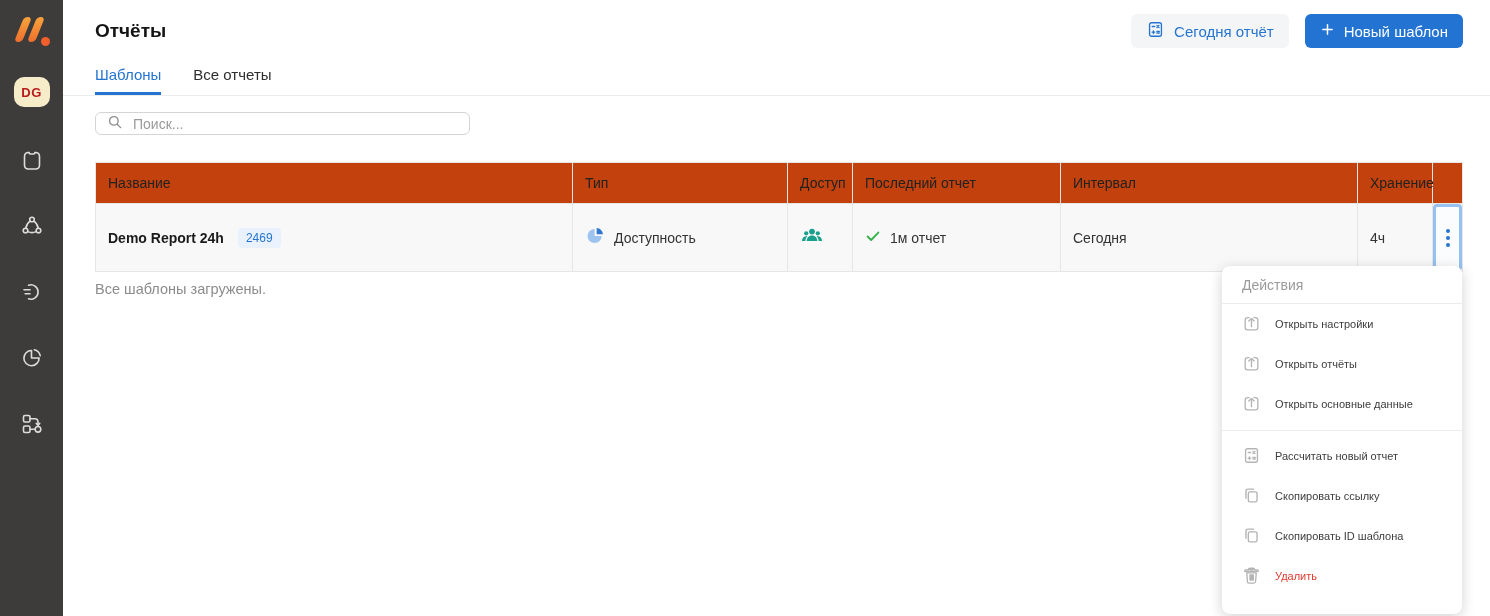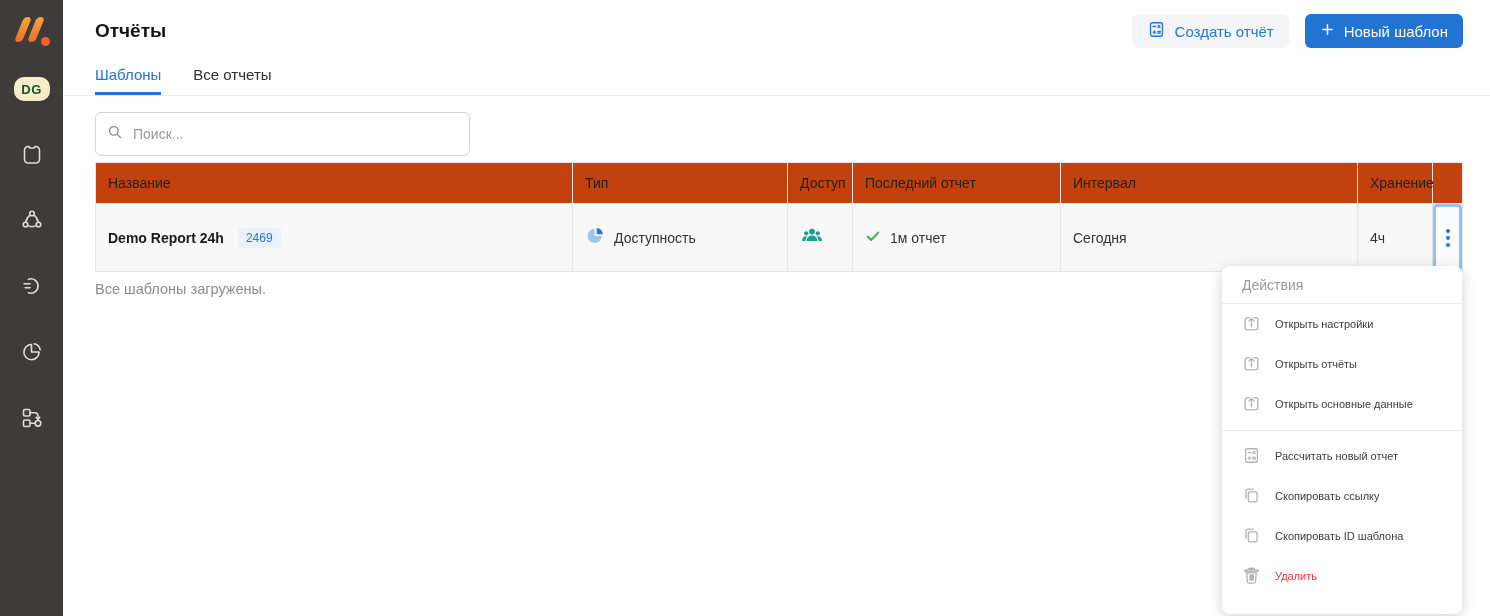--- a/index.html
+++ b/index.html
@@ -8,42 +8,42 @@
   .app { position:relative; width:1490px; height:616px; display:flex; }
 
   
   .sidebar { width:63px; height:616px; background:#3d3c3a; flex:0 0 63px;
     display:flex; flex-direction:column; align-items:center; }
   .logo { margin-top:14px; width:38px; height:36px; position:relative; }
   .logo .bar { position:absolute; width:8px; height:25px; border-radius:4px;
     background:linear-gradient(180deg,#f9a33c,#ee6f2d); transform:skewX(-22deg); top:3px; }
   .logo .bar.b1 { left:6px; } .logo .bar.b2 { left:19px; }
   .logo .dot { position:absolute; width:9px; height:9px; border-radius:50%; background:#f05f2c; right:1px; bottom:4px; }
-  .avatar { margin-top:27px; width:36px; height:24px; border-radius:10px; background:#f6ecca;
-    color:#14532d; font-weight:bold; font-size:13px; display:flex; align-items:center; justify-content:center; letter-spacing:.5px; }
+  .avatar { margin-top:27px; width:36px; height:30px; border-radius:10px; background:#f6ecca;
+    color:#b91c1c; font-weight:bold; font-size:13px; display:flex; align-items:center; justify-content:center; letter-spacing:.5px; }
   .side-icon { margin-top:40px; width:26px; height:26px; display:flex; align-items:center; justify-content:center; cursor:pointer; }
   .side-icon:first-of-type { margin-top:42px; }
   .side-icon svg { stroke:#dcdcdc; fill:none; stroke-width:1.6; stroke-linecap:round; stroke-linejoin:round; }
 
   
   .main { flex:1; position:relative; background:#fff; }
   .page-title { position:absolute; left:32px; top:20px; font-size:19px; font-weight:bold; color:#141414; }
   .top-actions { position:absolute; top:14px; right:27px; display:flex; gap:16px; }
   .btn { display:flex; align-items:center; gap:9px; height:34px; padding:0 15px;
     border-radius:6px; font-size:15px; cursor:pointer; border:none; }
   .btn-light { background:#f4f5f6; color:#2575d0; }
   .btn-primary { background:#2273d2; color:#fff; }
   .btn svg { flex:0 0 auto; }
 
   .tabbar { position:absolute; top:66px; left:0; right:0; border-bottom:1px solid #ececec;
     padding:0 0 0 32px; display:flex; gap:32px; height:30px; }
   .tab { font-size:15px; padding-bottom:12px; cursor:pointer; color:#2e2e2e; border-bottom:3px solid transparent; }
   .tab.active { color:#2575d0; border-bottom-color:#2575d0; }
 
-  .searchbox { position:absolute; top:112px; left:32px; width:375px; height:44px;
+  .searchbox { position:absolute; top:112px; left:32px; width:375px; height:23px;
     border:1px solid #d4d4d4; border-radius:6px; display:flex; align-items:center; padding:0 10px; background:#fff; }
   .searchbox input { border:none; outline:none; flex:1; font-size:14px; margin-left:9px;
     font-family:"Liberation Sans",sans-serif; color:#333; background:transparent; }
   .searchbox input::placeholder { color:#9a9a9a; }
 
   
   .tbl { position:absolute; top:162px; left:32px; width:1367px; border-collapse:collapse; table-layout:fixed; }
   .tbl th, .tbl td { border:1px solid #e6e6e6; font-weight:normal; text-align:left; }
   .tbl th { background:#c2410c; height:36px; padding:12px 12px; font-size:14px; color:#222; }
   .tbl td { background:#f8f8f9; height:67px; padding:17px 12px; font-size:14px; color:#333; }
@@ -132,21 +132,21 @@
       <button class="btn btn-light">
         <span>
           <svg width="19" height="19" viewBox="0 0 24 24" fill="none" stroke="#2575d0" stroke-width="1.7" stroke-linecap="round">
             <rect x="4.5" y="3.5" width="15" height="17" rx="2.5"></rect>
             <path d="M7.8 8.2 H11"></path>
               <path d="M13.8 6.8 L16.4 9.4 M16.4 6.8 L13.8 9.4"></path>
             <path d="M9.4 13.8 V17 M7.8 15.4 H11"></path>
               <path d="M13.8 14.4 H16.8 M13.8 16.4 H16.8"></path>
           </svg>
         </span>
-        <span>Создать отчёт</span>
+        <span>Сегодня отчёт</span>
       </button>
       <button class="btn btn-primary">
         <span>
           <svg width="15" height="15" viewBox="0 0 24 24" fill="none" stroke="#fff" stroke-width="2.4" stroke-linecap="round">
             <path d="M12 4.5 V19.5 M4.5 12 H19.5"></path>
           </svg>
         </span>
         <span>Новый шаблон</span>
       </button>
     </div>

